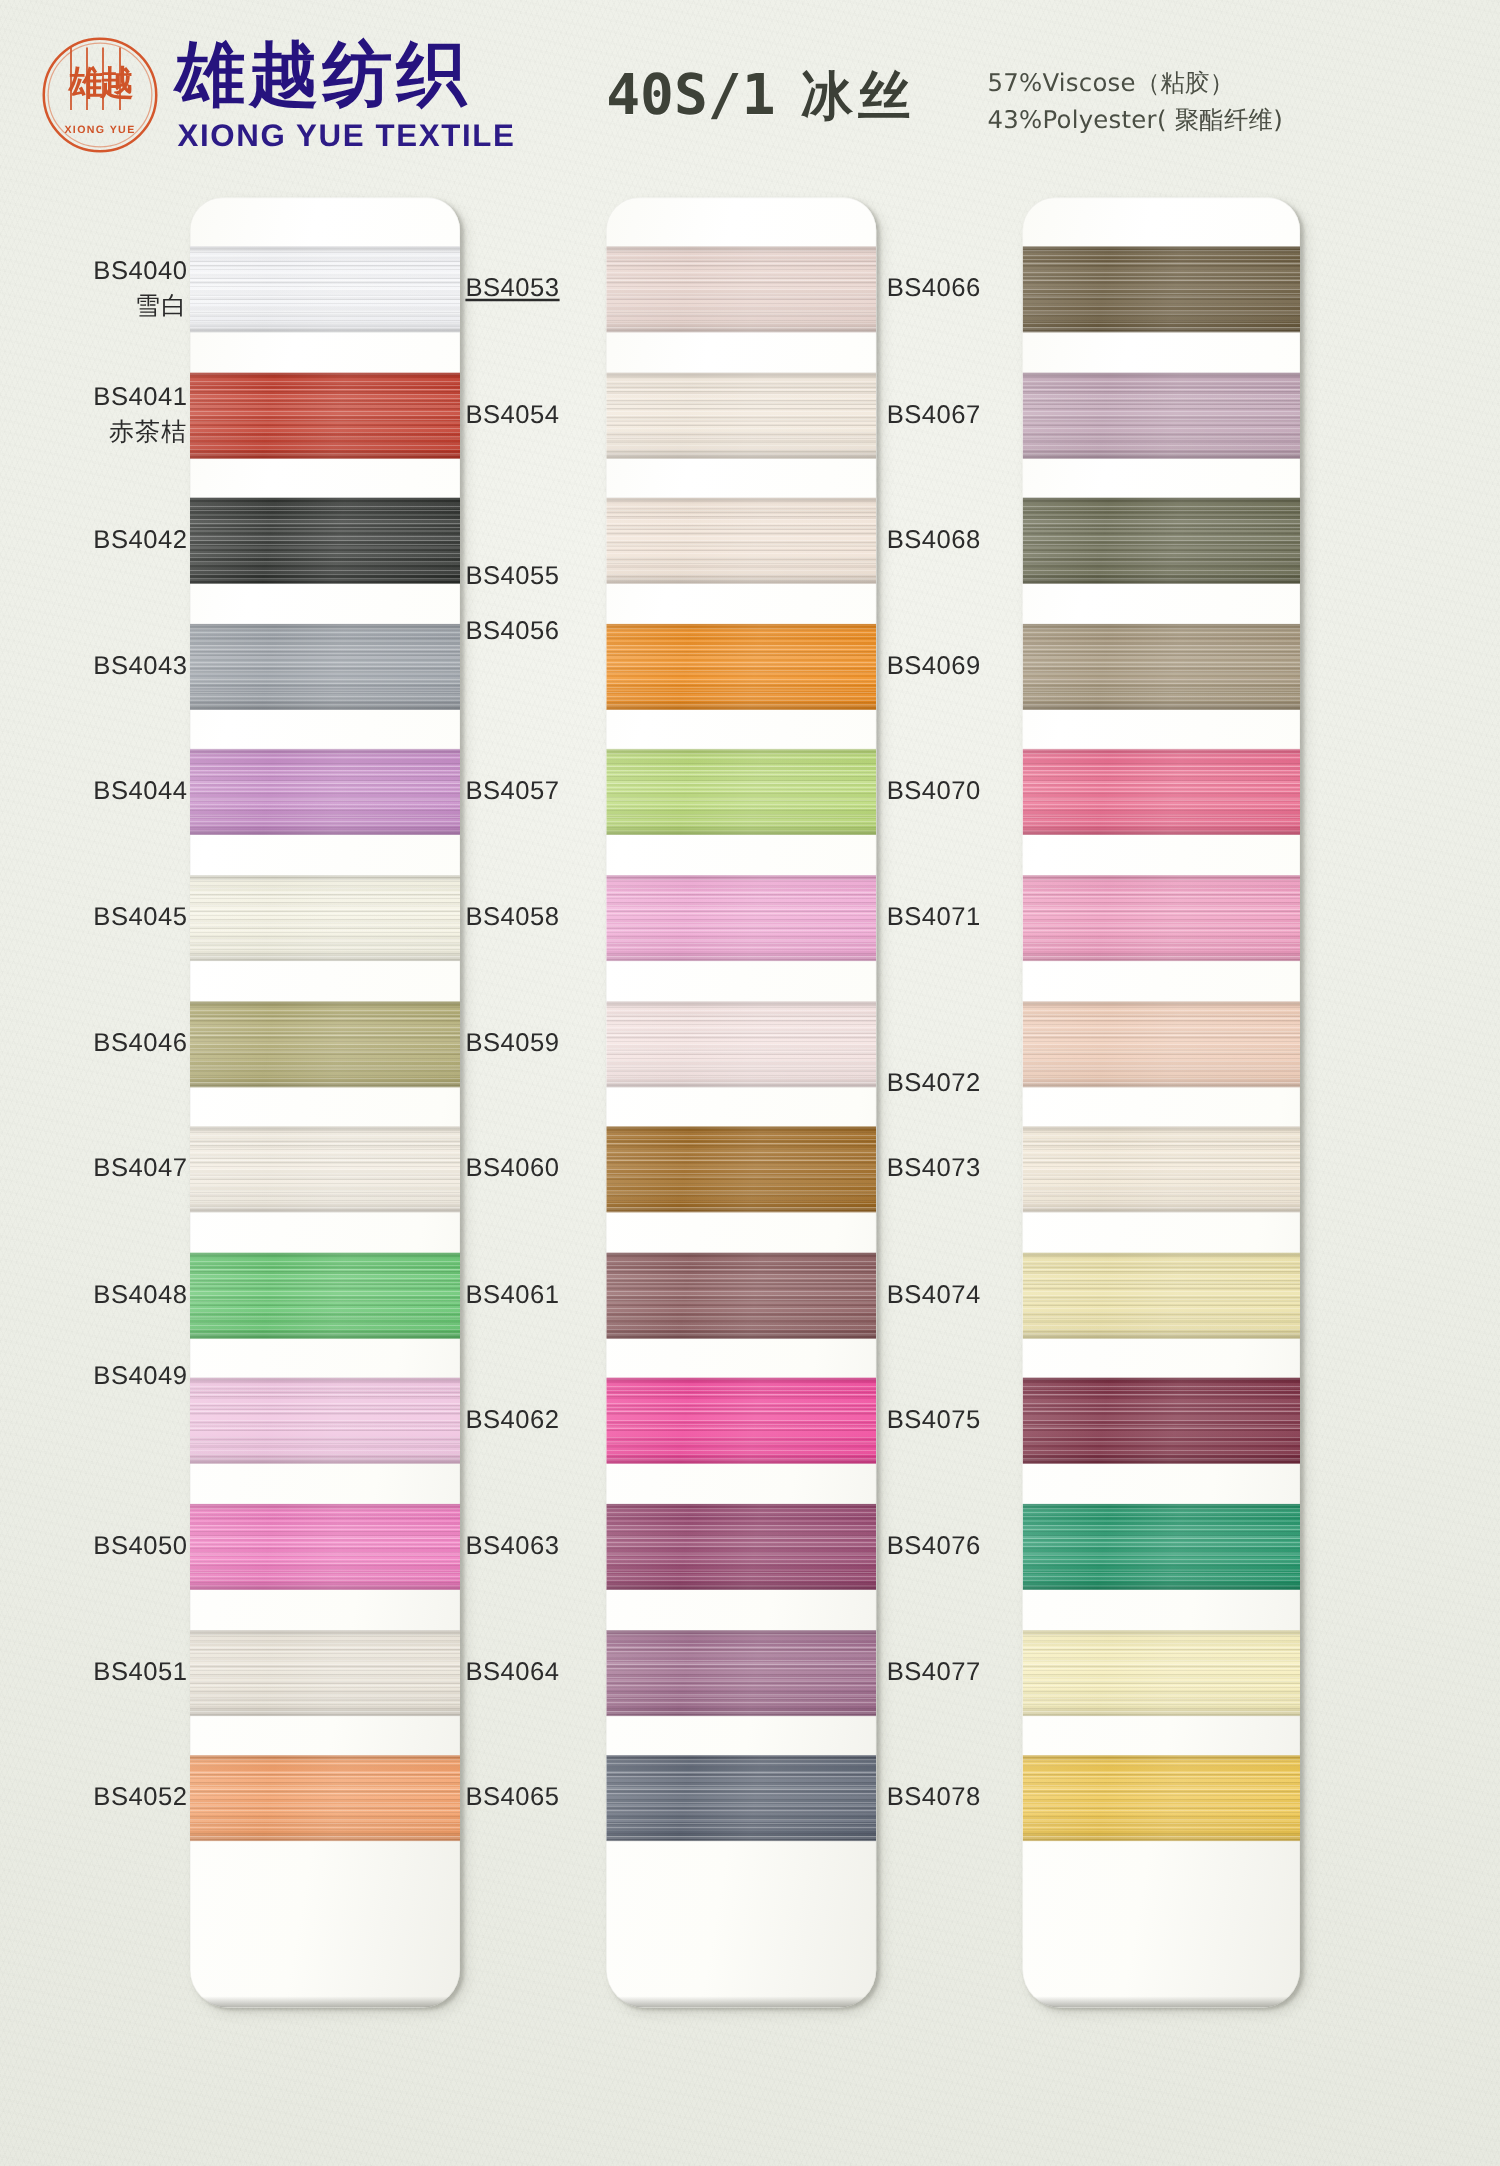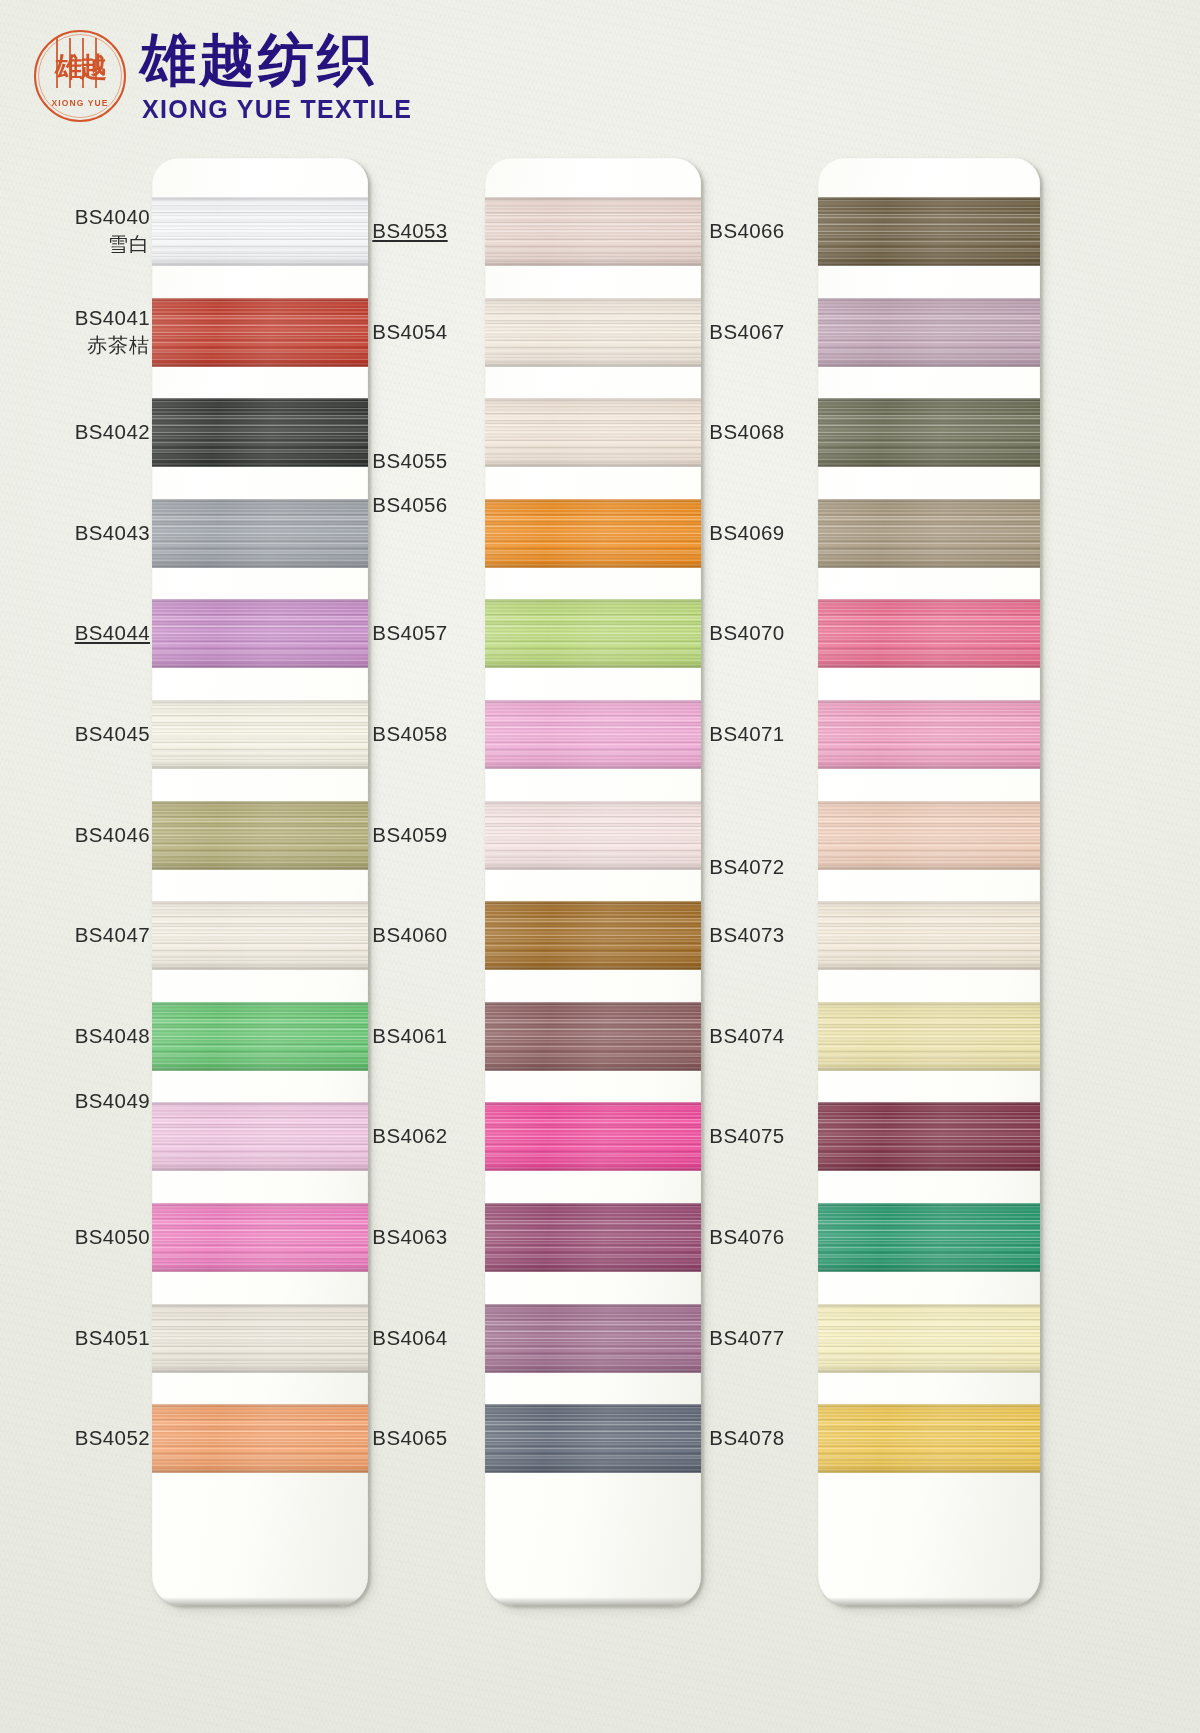--- a/index.html
+++ b/index.html
@@ -278,21 +278,29 @@
     <div class="seal-ring"></div>
     <div class="seal-ring2"></div>
     <div class="seal-bars"></div>
     <div class="seal-mark">雄越</div>
     <div class="seal-text">XIONG YUE</div>
   </div>
 
   <div id="brand-cn">雄越纺织</div>
   <div id="brand-en">XIONG YUE TEXTILE</div>
 
-
+  <div id="title-block">
+    <span id="title-count">40S/1</span>
+    <span id="title-name">冰丝</span>
+  </div>
+
+  <div id="composition">
+    <div>57%Viscose（粘胶）</div>
+    <div>43%Polyester( 聚酯纤维)</div>
+  </div>
 
 </div>
 
 <div id="board">
   <div class="column" id="column-1">
     <div class="card">
         <div class="band" style="top: 39px; height: 69px;">
           <div class="fill" style="background: rgb(244, 245, 248);"></div>
           <div class="shade"></div>
           <div class="threads"></div>
@@ -382,21 +390,21 @@
           <div class="threads"></div>
           <div class="threads2"></div>
           <div class="sheen"></div>
         </div>
         <div class="lip"></div>
       </div>
   <div class="label" style="top: 204px;"><span>BS4040</span><span class="sub">雪白</span></div>
       <div class="label" style="top: 304.6px;"><span>BS4041</span><span class="sub">赤茶桔</span></div>
       <div class="label" style="top: 419.2px;"><span>BS4042</span></div>
       <div class="label" style="top: 519.8px;"><span>BS4043</span></div>
-      <div class="label" style="top: 620.4px; text-decoration: underline;"><span>BS4044</span></div>
+      <div class="label" style="top: 620.4px;"><span>BS4044</span></div>
       <div class="label" style="top: 721px;"><span>BS4045</span></div>
       <div class="label" style="top: 821.6px;"><span>BS4046</span></div>
       <div class="label" style="top: 922.2px;"><span>BS4047</span></div>
       <div class="label" style="top: 1022.8px;"><span>BS4048</span></div>
       <div class="label" style="top: 1088px;"><span>BS4049</span></div>
       <div class="label" style="top: 1224px;"><span>BS4050</span></div>
       <div class="label" style="top: 1324.6px;"><span>BS4051</span></div>
       <div class="label" style="top: 1425.2px;"><span>BS4052</span></div>
     </div>
   <div class="column" id="column-2">

